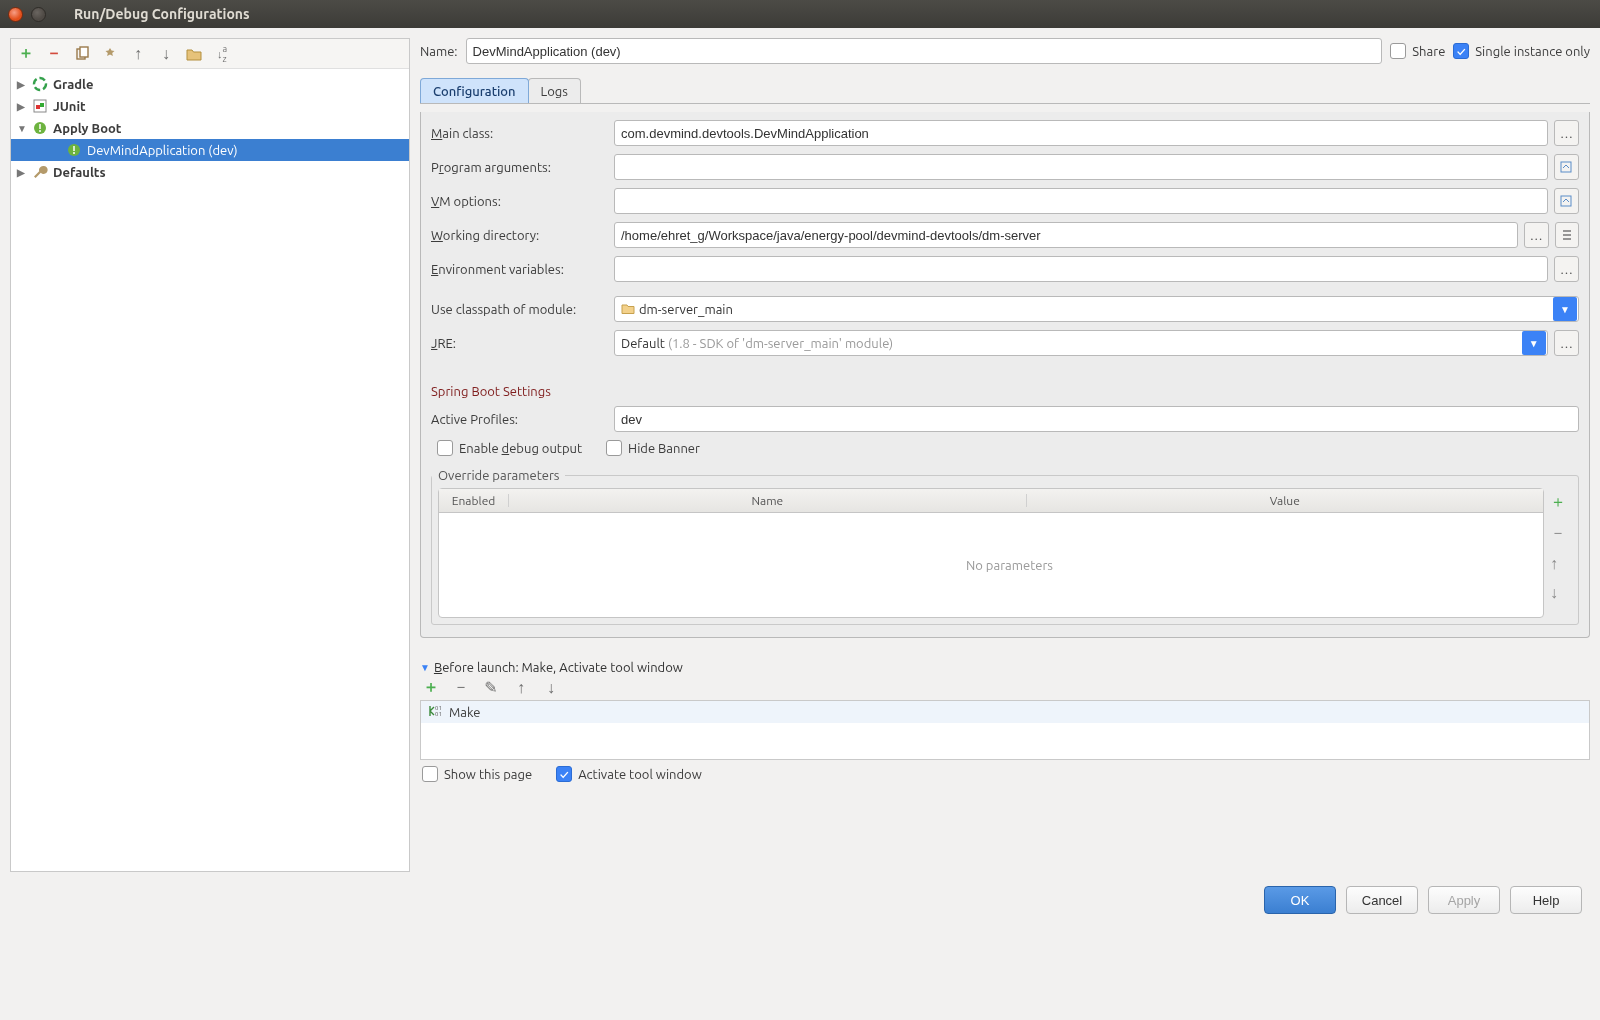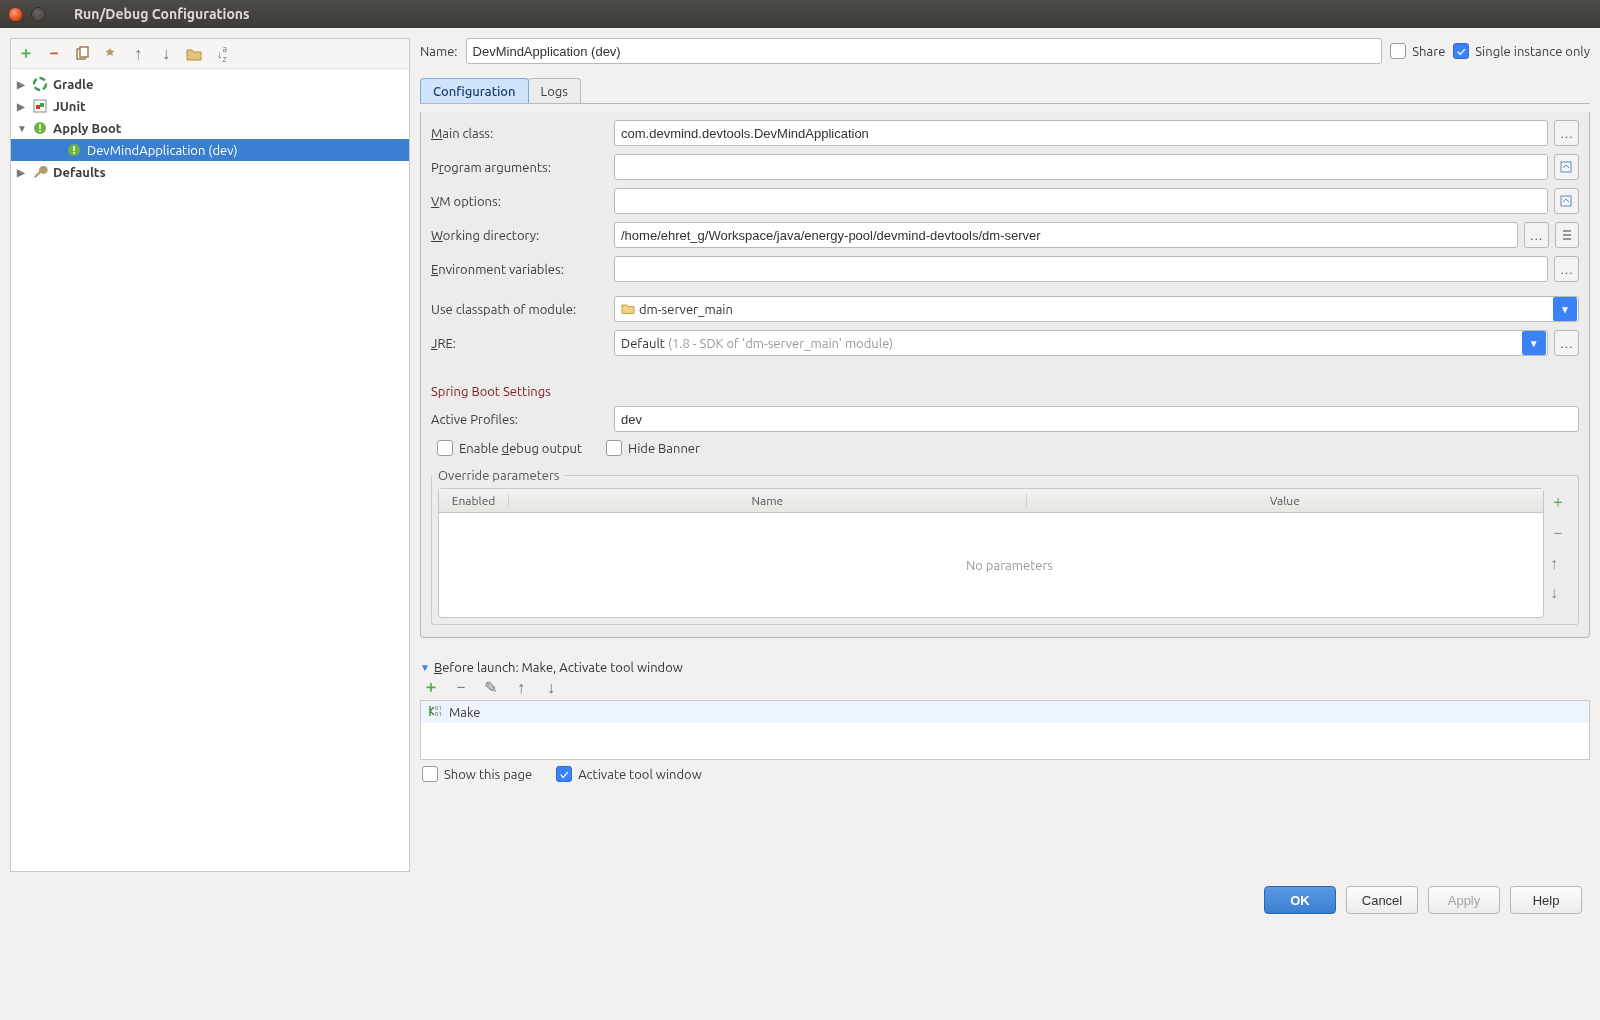--- a/index.html
+++ b/index.html
@@ -72,21 +72,21 @@
 .bl-toolbar { display:flex; gap:12px; padding:4px 2px; }
 .bl-list { border:1px solid #c9c9c9; background:#fff; height:60px; }
 .bl-item { display:flex; align-items:center; gap:6px; padding:3px 6px; background:#eef4fb;}
 .bl-item .mk { width:16px;height:16px; display:inline-block;}
 
 .bottom-checks { display:flex; gap:24px; padding:6px 2px 0 2px;}
 
 
 .buttonbar { height:56px; display:flex; justify-content:flex-end; align-items:center; gap:10px; padding:0 18px;}
 button.dlg { height:28px; min-width:72px; border:1px solid #b6b6b6; border-radius:4px; background:linear-gradient(#fdfdfd,#ececec); color:#333; font-size:13px; padding:0 14px; cursor:pointer;}
-button.dlg.primary { background:linear-gradient(#5a9ae6,#3b7fd1); border-color:#2a64ab; color:#fff; font-weight:700;}
+button.dlg.primary { background:linear-gradient(#5a9ae6,#3b7fd1); border-color:#2a64ab; color:#fff; font-weight:400;}
 button.dlg:disabled { color:#a5a5a5; }
 
 
 svg { display:block; }
 </style>
 </head>
 <body>
 
 <div class="titlebar">
   <span class="winbtn close"></span>

